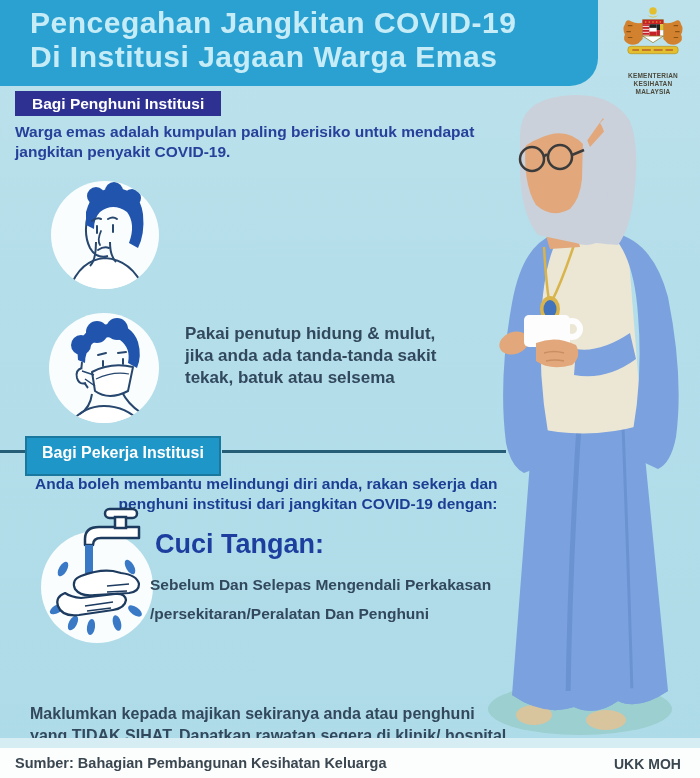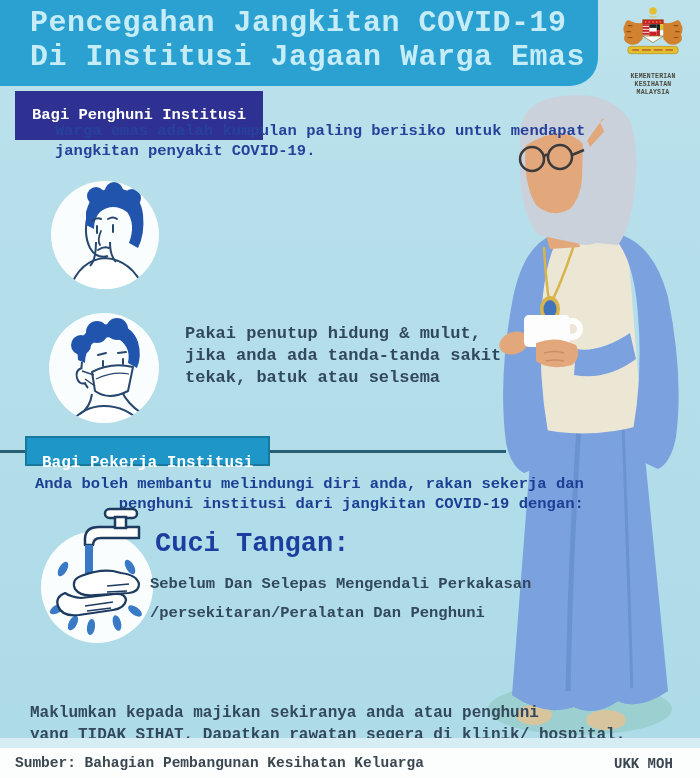--- a/index.html
+++ b/index.html
@@ -1,40 +1,40 @@
 <!DOCTYPE html>
 <html><head>
 <meta charset="utf-8">
 <style>
   html,body{margin:0;padding:0;background:#e8e8e8;}
   #poster{
     position:relative;width:700px;height:778px;overflow:hidden;
     background:linear-gradient(180deg,#bde2ec 0%,#b4deea 35%,#aedbe8 100%);
-    font-family:Liberation Mono, monospace;
+    font-family:Liberation Sans, sans-serif;
   }
   .abs{position:absolute;}
   
   .banner{left:0;top:0;width:598px;height:86px;background:#2ba1d1;border-radius:0 0 28px 0;}
   .title{left:30px;top:6px;font-size:30px;line-height:34px;color:#c6edf7;
          font-weight:400;letter-spacing:.5px;white-space:pre-line;}
   .logo-wrap{left:610px;top:5px;width:86px;text-align:center;}
   .logo-caption{font-size:6.5px;line-height:8px;font-weight:700;color:#4c4a3d;
                 letter-spacing:.2px;white-space:pre-line;margin-top:1px;}
   
   .badge{color:#fff;font-weight:700;white-space:nowrap;}
-  .badge1{left:15px;top:91px;height:25px;line-height:25px;padding:12px 17px;
+  .badge1{left:15px;top:91px;height:25px;line-height:25px;padding:0 17px;
           background:#2e3192;font-size:15.5px;}
-  .badge2{left:25px;top:436px;height:30px;line-height:26px;padding:12px 15px;
+  .badge2{left:25px;top:436px;height:40px;line-height:26px;padding:2px 15px;
           background:#1f96c8;border:2px solid #19789e;box-sizing:border-box;font-size:16px;}
   .rule{top:450px;height:3px;background:#265e78;}
   .rule-left{left:0;width:25px;}
   .rule-right{left:222px;width:284px;}
   
   .txt{white-space:pre-line;font-weight:700;}
-  .intro1{left:15px;top:122px;font-size:15.5px;line-height:19.5px;color:#27419b;margin-left:40px;}
+  .intro1{left:15px;top:122px;font-size:15.5px;line-height:19.5px;color:#27419b;}
   .item-text{font-size:17px;line-height:22px;color:#32485c;}
   .item1-text{left:180px;top:190px;}
   .item2-text{left:185px;top:323px;}
   .intro2{left:35px;top:474px;font-size:15.5px;line-height:20px;color:#1c3f94;text-align:right;}
   .wash-heading{left:155px;top:529px;font-size:27px;color:#1d3e9e;font-weight:700;}
   .wash-text{left:150px;top:570px;font-size:15.5px;line-height:29px;color:#32485c;}
   .para1{left:25px;top:641px;font-size:15.5px;line-height:20.5px;color:#32485c;}
   .para2{left:30px;top:703px;font-size:16px;line-height:21.5px;color:#32485c;}
   
   .strip{left:0;top:738px;width:700px;height:10px;background:#d5edf3;}

